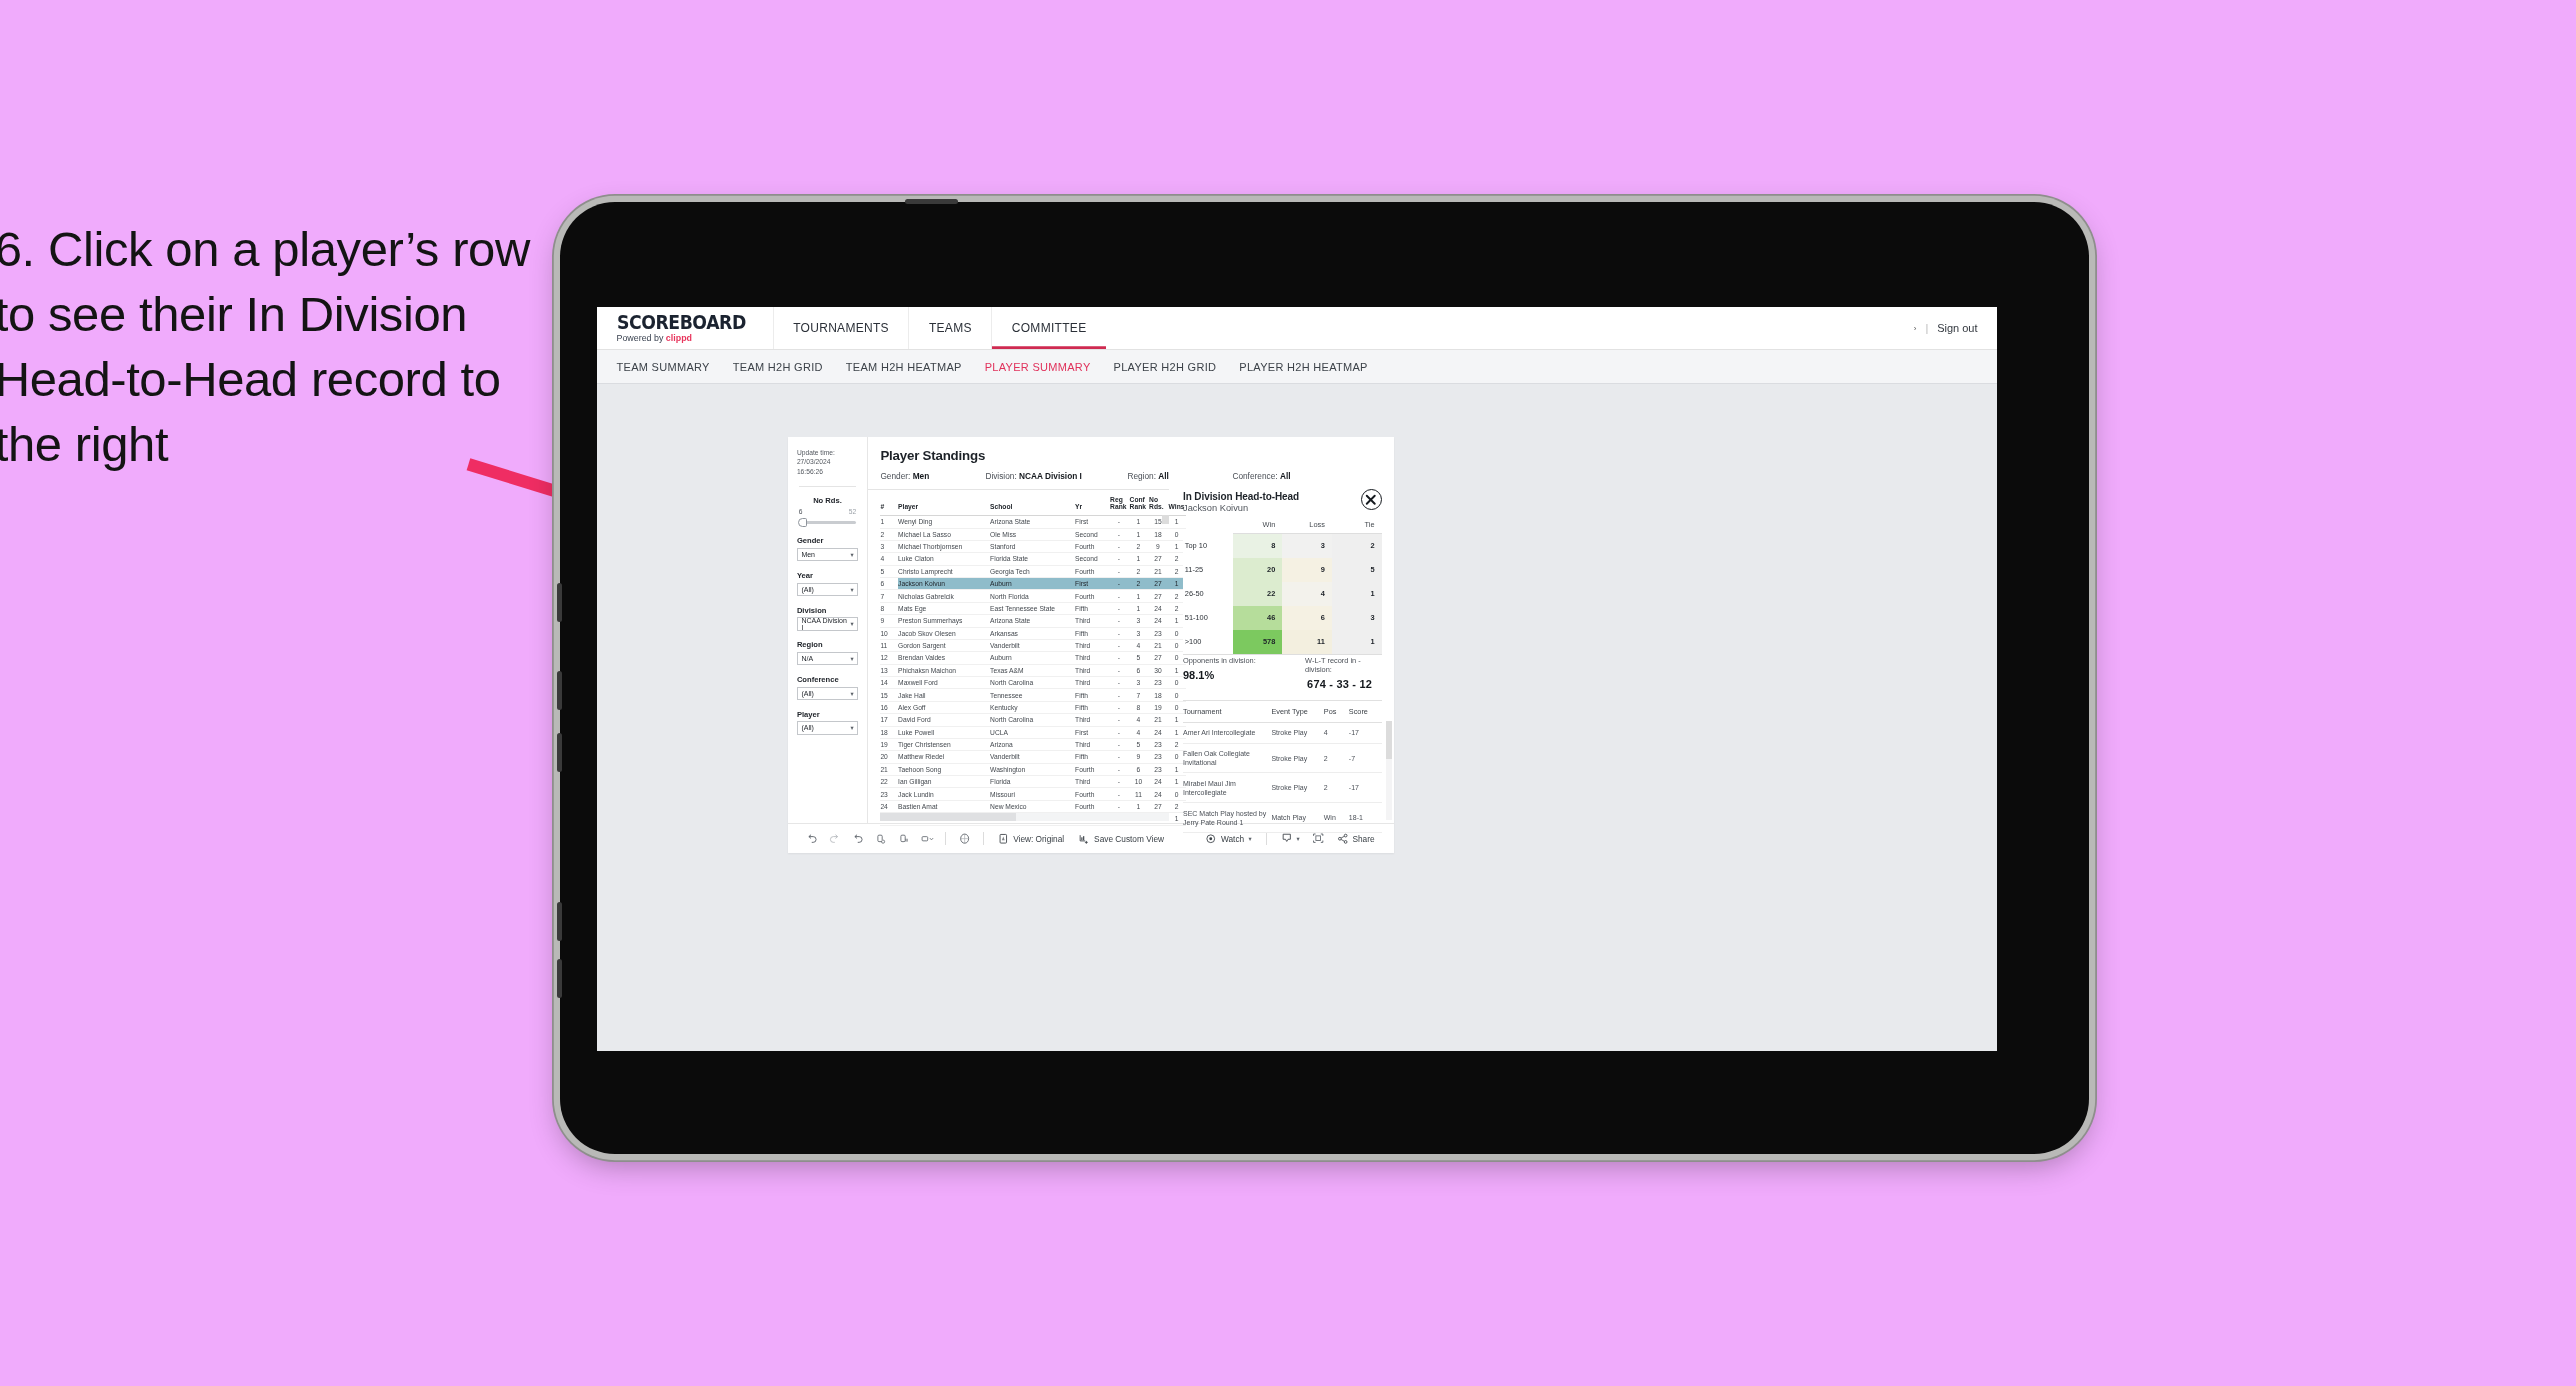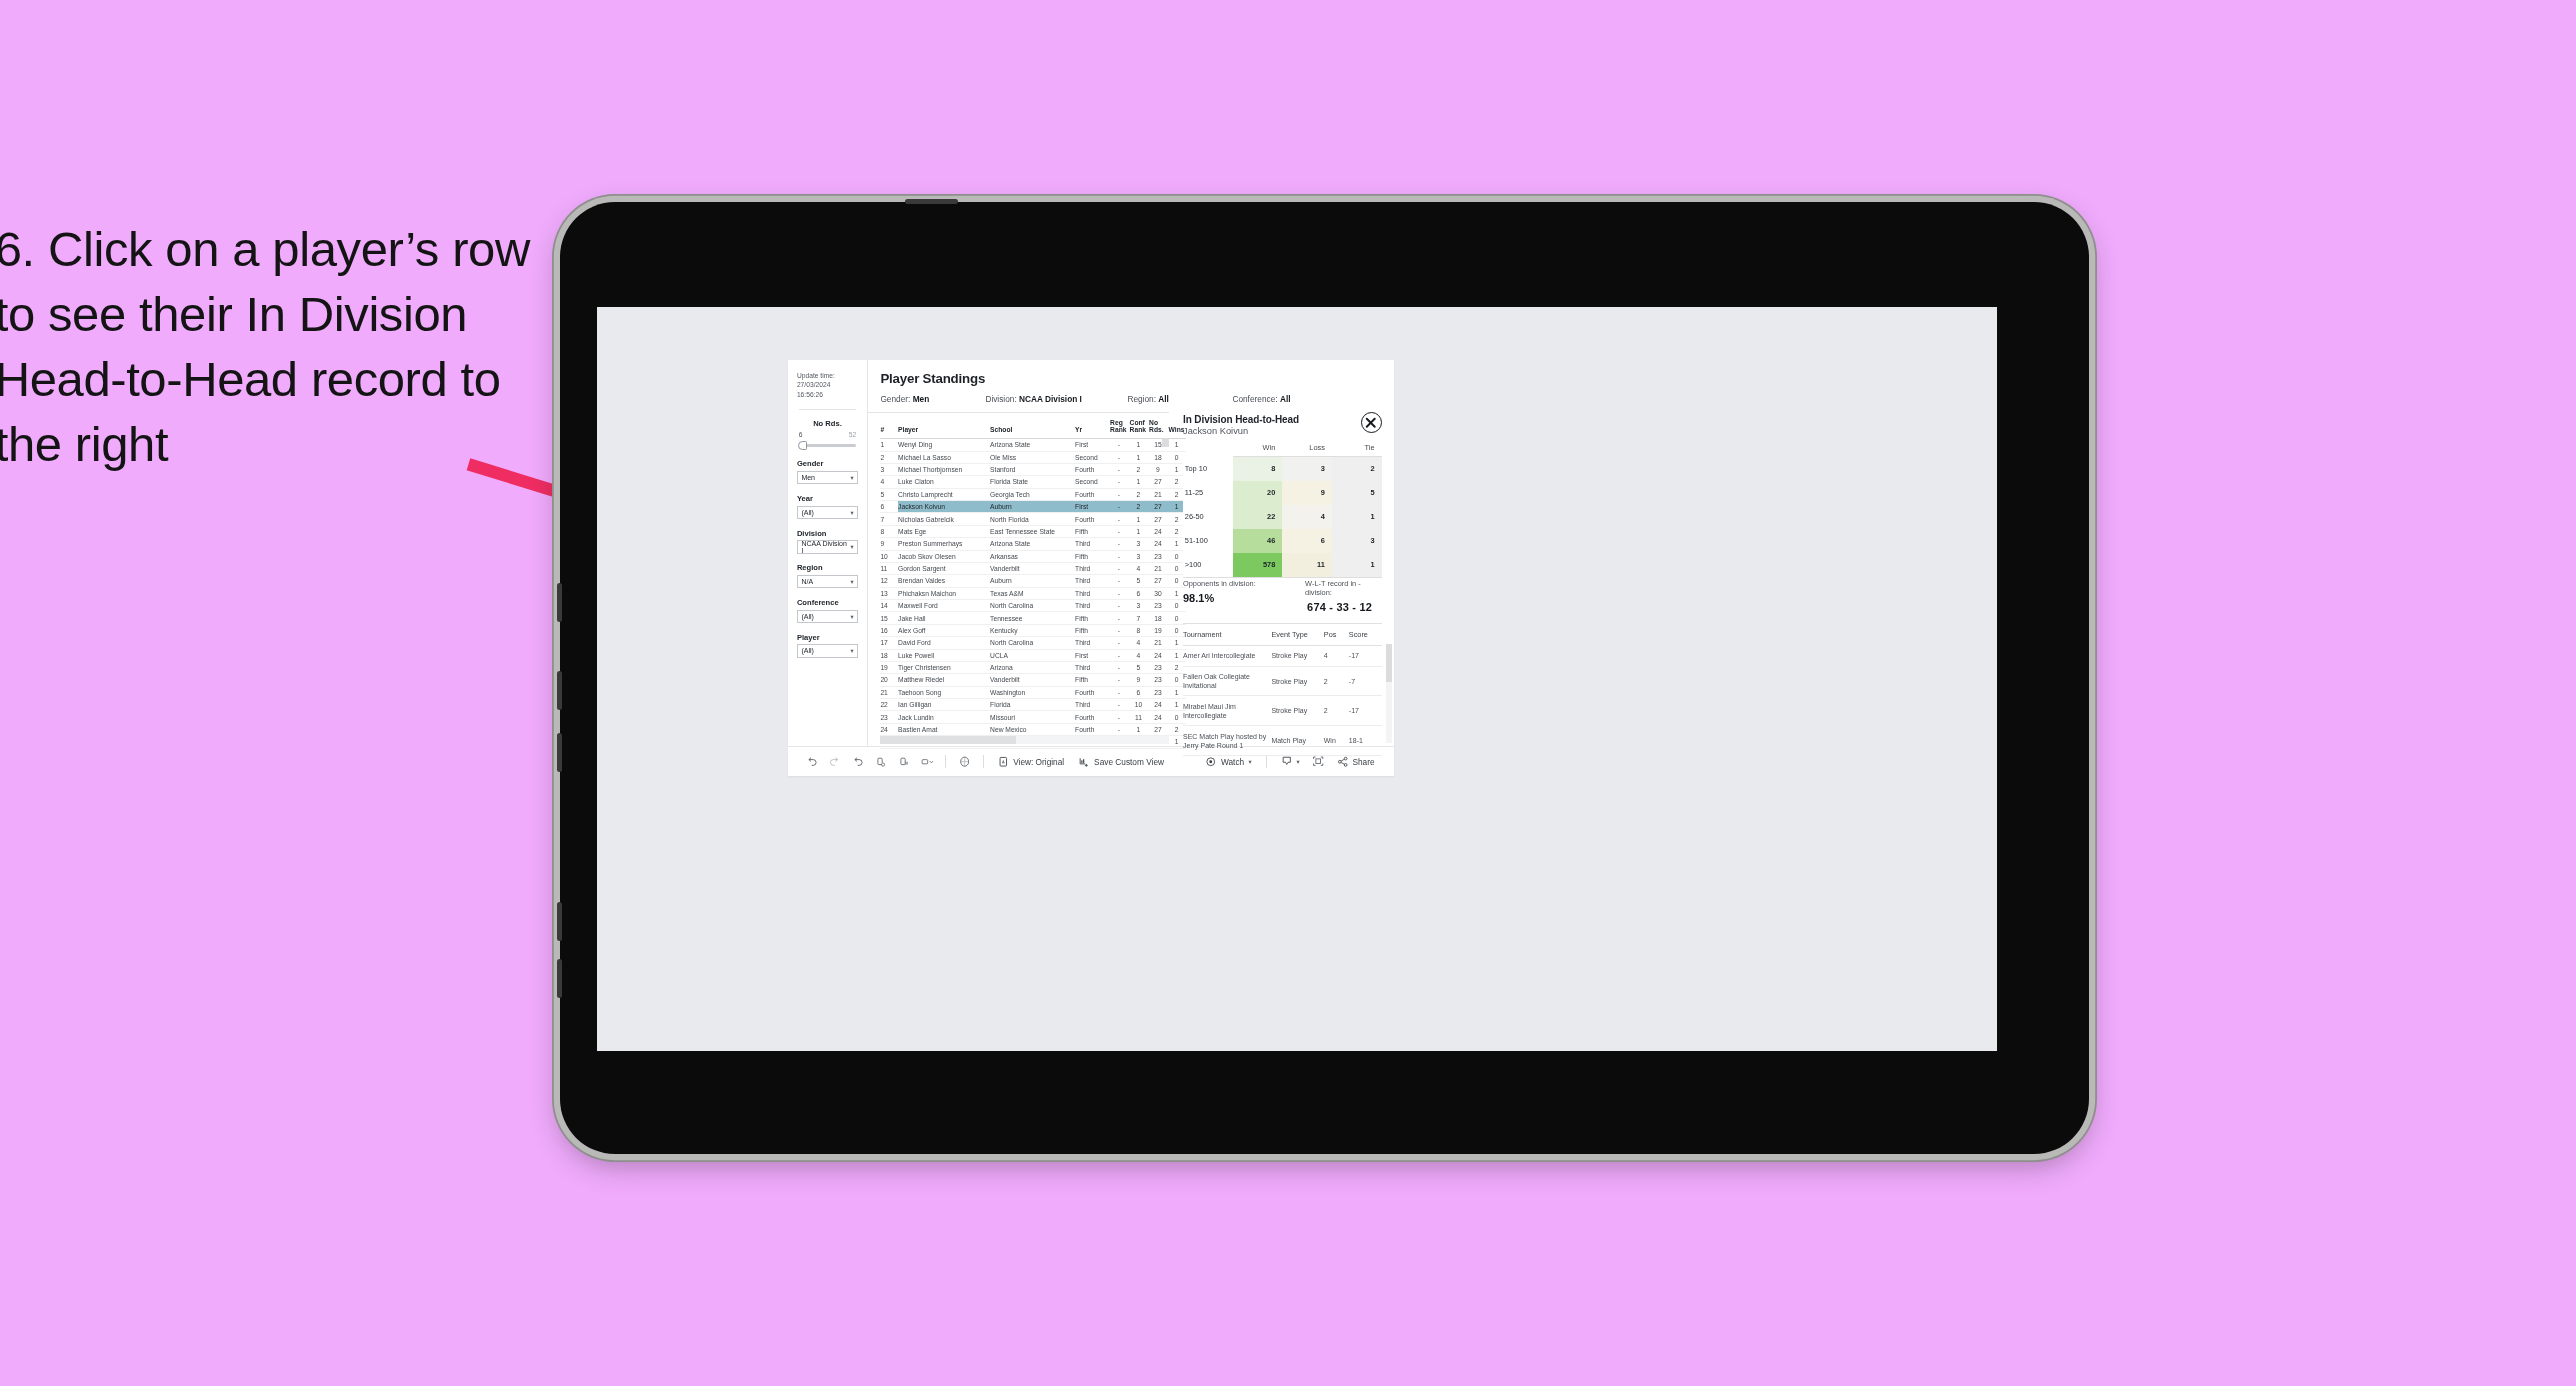--- a/index.html
+++ b/index.html
@@ -250,21 +250,47 @@
   <div class="tablet">
     <div class="btn-vol v-cam"></div>
     <div class="btn-vol v1"></div>
     <div class="btn-vol v2"></div>
     <div class="btn-vol v3"></div>
     <div class="btn-vol v4"></div>
     <div class="btn-vol v5"></div>
 
     <div class="screen">
 
-
+      <div class="topnav">
+        <div class="brand">
+          <div class="brand-title">SCOREBOARD</div>
+          <div class="brand-sub">
+            <span>Powered by </span><span class="clippd">clippd</span>
+          </div>
+        </div>
+        <div class="topnav-items">
+          <div class="topnav-item">TOURNAMENTS</div>
+          <div class="topnav-item">TEAMS</div>
+          <div class="topnav-item active">COMMITTEE</div>
+        </div>
+        <div class="topnav-right">
+          <span class="caret-mini">›</span>
+          <span class="sep">|</span>
+          <span>Sign out</span>
+        </div>
+      </div>
+
+      <div class="subnav">
+        <div class="subnav-item">TEAM SUMMARY</div>
+        <div class="subnav-item">TEAM H2H GRID</div>
+        <div class="subnav-item">TEAM H2H HEATMAP</div>
+        <div class="subnav-item active">PLAYER SUMMARY</div>
+        <div class="subnav-item">PLAYER H2H GRID</div>
+        <div class="subnav-item">PLAYER H2H HEATMAP</div>
+      </div>
 
       <div class="canvas">
         <div class="viz">
 
           <div class="viz-body">
 
             <div class="rail">
               <div class="rail-inner">
                 <div class="update-time">
                   <div>Update time:</div>

